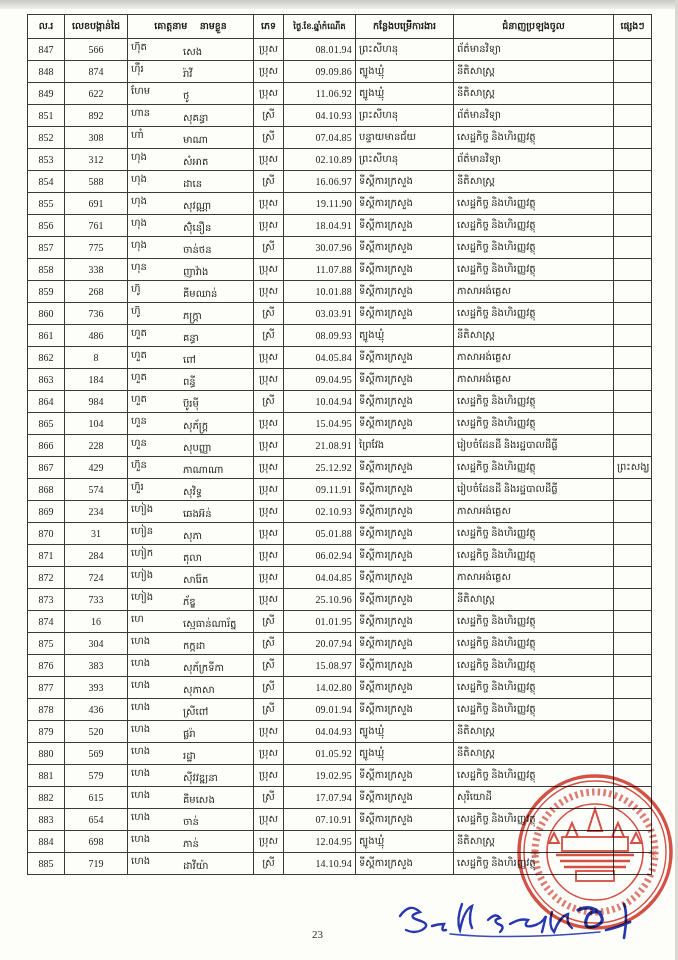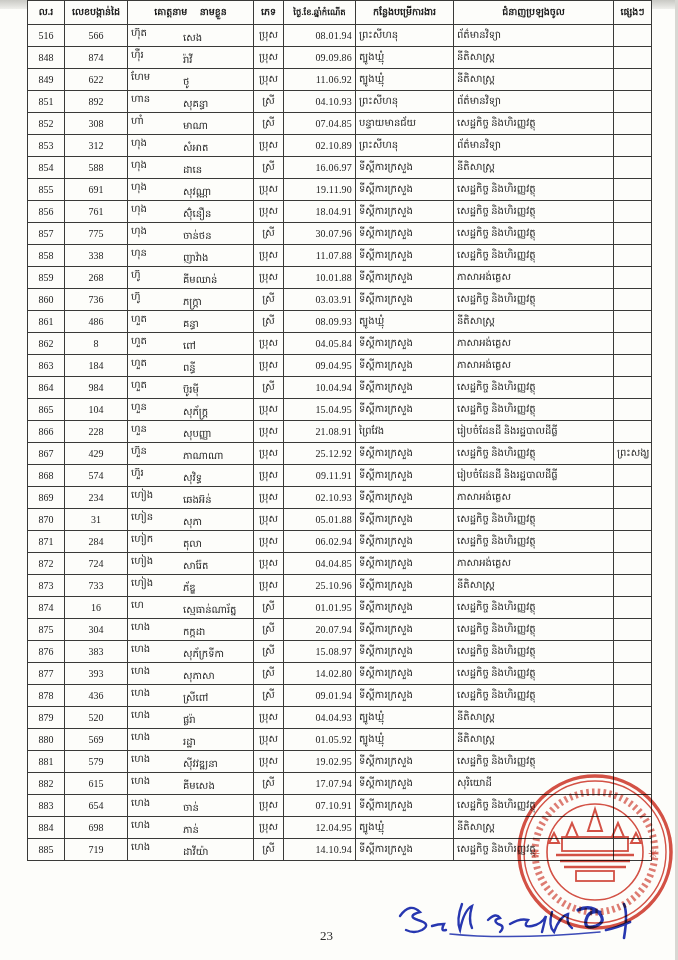--- a/index.html
+++ b/index.html
@@ -2,38 +2,38 @@
 <html><head>
 <meta charset="utf-8">
 <style>
   html,body{margin:0;padding:0;background:#e9e9e6;}
   .page{position:relative;width:678px;height:960px;margin:0 auto;background:#fdfdfa;overflow:hidden;
         font-family:"Liberation Serif","DejaVu Serif",serif;}
   .scan-edge-top{position:absolute;top:0;left:0;width:678px;height:9px;
         background:linear-gradient(#c9c9c4,#efefec);}
   .scan-edge-right{position:absolute;top:0;right:0;width:3px;height:960px;background:#d8d8d3;}
 
-  table.roster{position:absolute;left:27px;top:0;width:624px;border-collapse:collapse;
+  table.roster{position:absolute;left:27px;top:14px;width:624px;border-collapse:collapse;
         table-layout:fixed;color:#1b1b1b;}
   .roster th,.roster td{border:1px solid #3a3a38;padding:0 3px;overflow:hidden;white-space:nowrap;}
   .roster thead th{height:23px;font-size:9.5px;font-weight:bold;text-align:center;background:#fdfdfa;}
   .roster tbody td{height:21px;font-size:10px;}
   .c-no,.c-reg,.c-sex,.c-dob{text-align:center;}
   .c-dob{font-size:10.5px;letter-spacing:.2px;text-align:right;}
   .c-no,.c-reg{font-size:10.5px;}
   .c-name .surname{display:inline-block;width:52px;overflow:hidden;font-family:Liberation Serif, serif;}
   .c-name .given{display:inline-block;}
   .hdr-name .surname-h{display:inline-block;margin-right:10px;}
   .c-other{text-align:left;font-size:9px;}
 
   .stamp{position:absolute;left:514px;top:771px;width:162px;height:162px;
         mix-blend-mode:multiply;opacity:.88;pointer-events:none;}
   .signature{position:absolute;left:392px;top:890px;width:250px;height:60px;
         mix-blend-mode:multiply;pointer-events:none;}
-  .page-number{position:absolute;left:320px;top:928px;font-size:13px;color:#2a2a2a;}
+  .page-number{position:absolute;left:312px;top:928px;font-size:11px;color:#2a2a2a;}
 </style>
 </head>
 <body>
 
 <div class="page">
   <div class="scan-edge-top"></div>
   <div class="scan-edge-right"></div>
 
   <table class="roster">
     <colgroup>
@@ -56,21 +56,21 @@
         </th>
         <th>ភេទ</th>
         <th style="font-size:8.5px">ថ្ងៃ.ខែ.ឆ្នាំកំណើត</th>
         <th>កន្លែងបម្រើការងារ</th>
         <th>ជំនាញប្រឡងចូល</th>
         <th>ផ្សេងៗ</th>
       </tr>
     </thead>
     <tbody>
         <tr>
-          <td class="c-no">516</td>
+          <td class="c-no">847</td>
           <td class="c-reg">566</td>
           <td class="c-name"><span class="surname">ហ៊ុត</span><span class="given">សេង</span></td>
           <td class="c-sex">ប្រុស</td>
           <td class="c-dob">08.01.94</td>
           <td class="c-work">ព្រះសីហនុ</td>
           <td class="c-spec">ព័ត៌មានវិទ្យា</td>
           <td class="c-other"></td>
         </tr>
         <tr>
           <td class="c-no">848</td>

